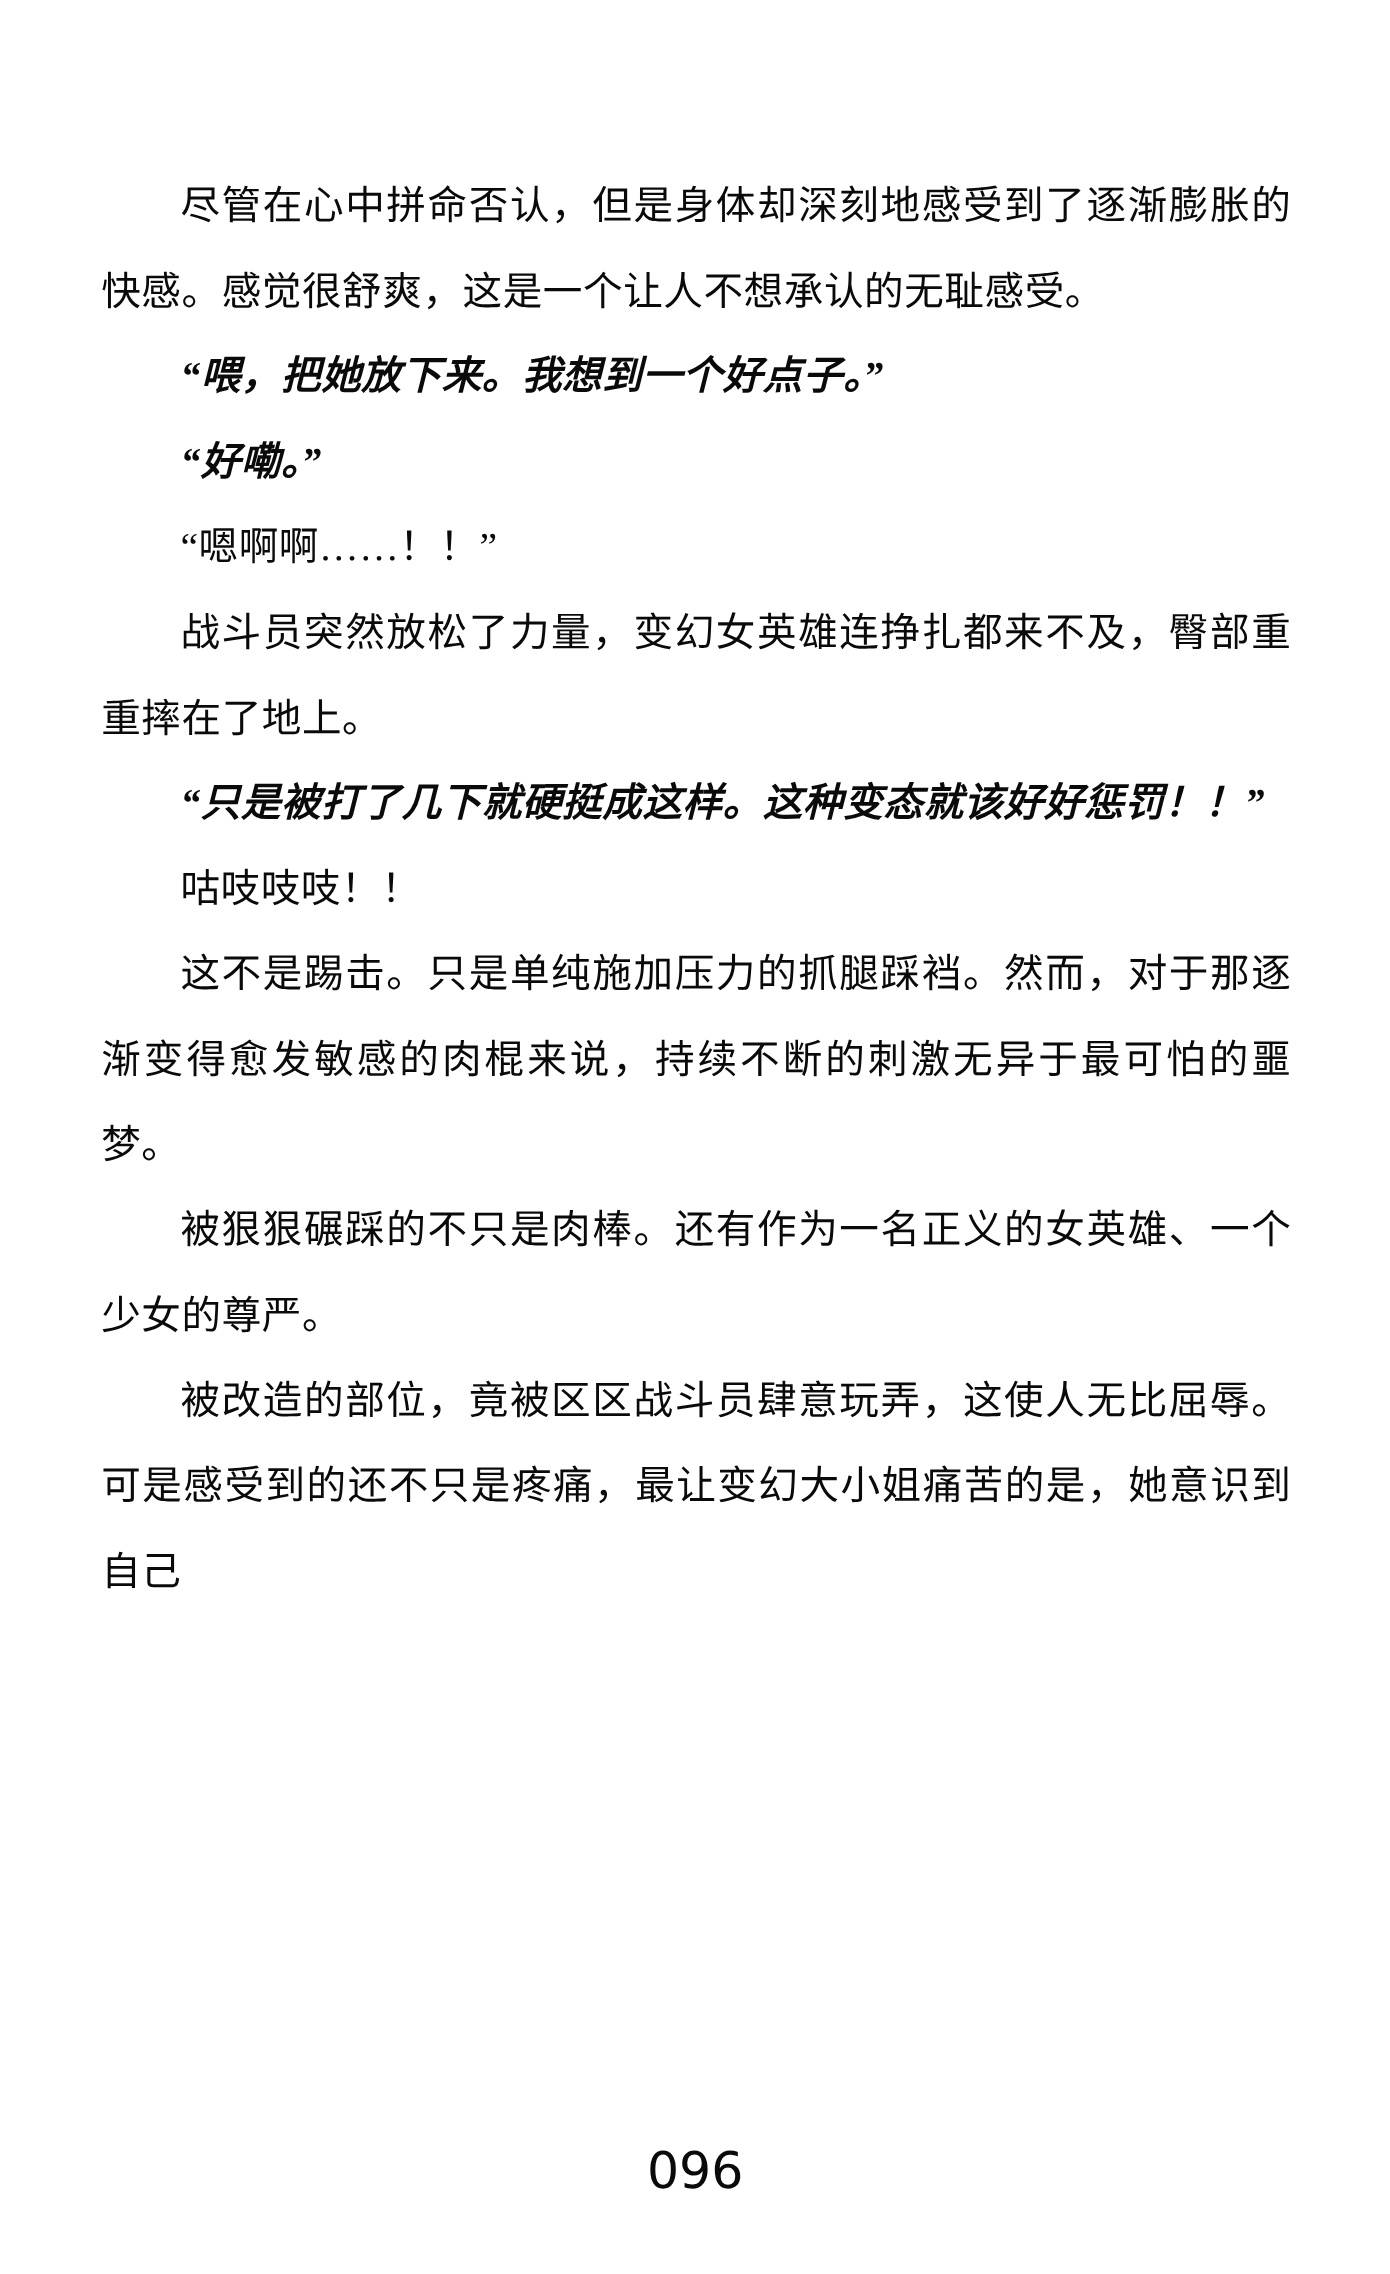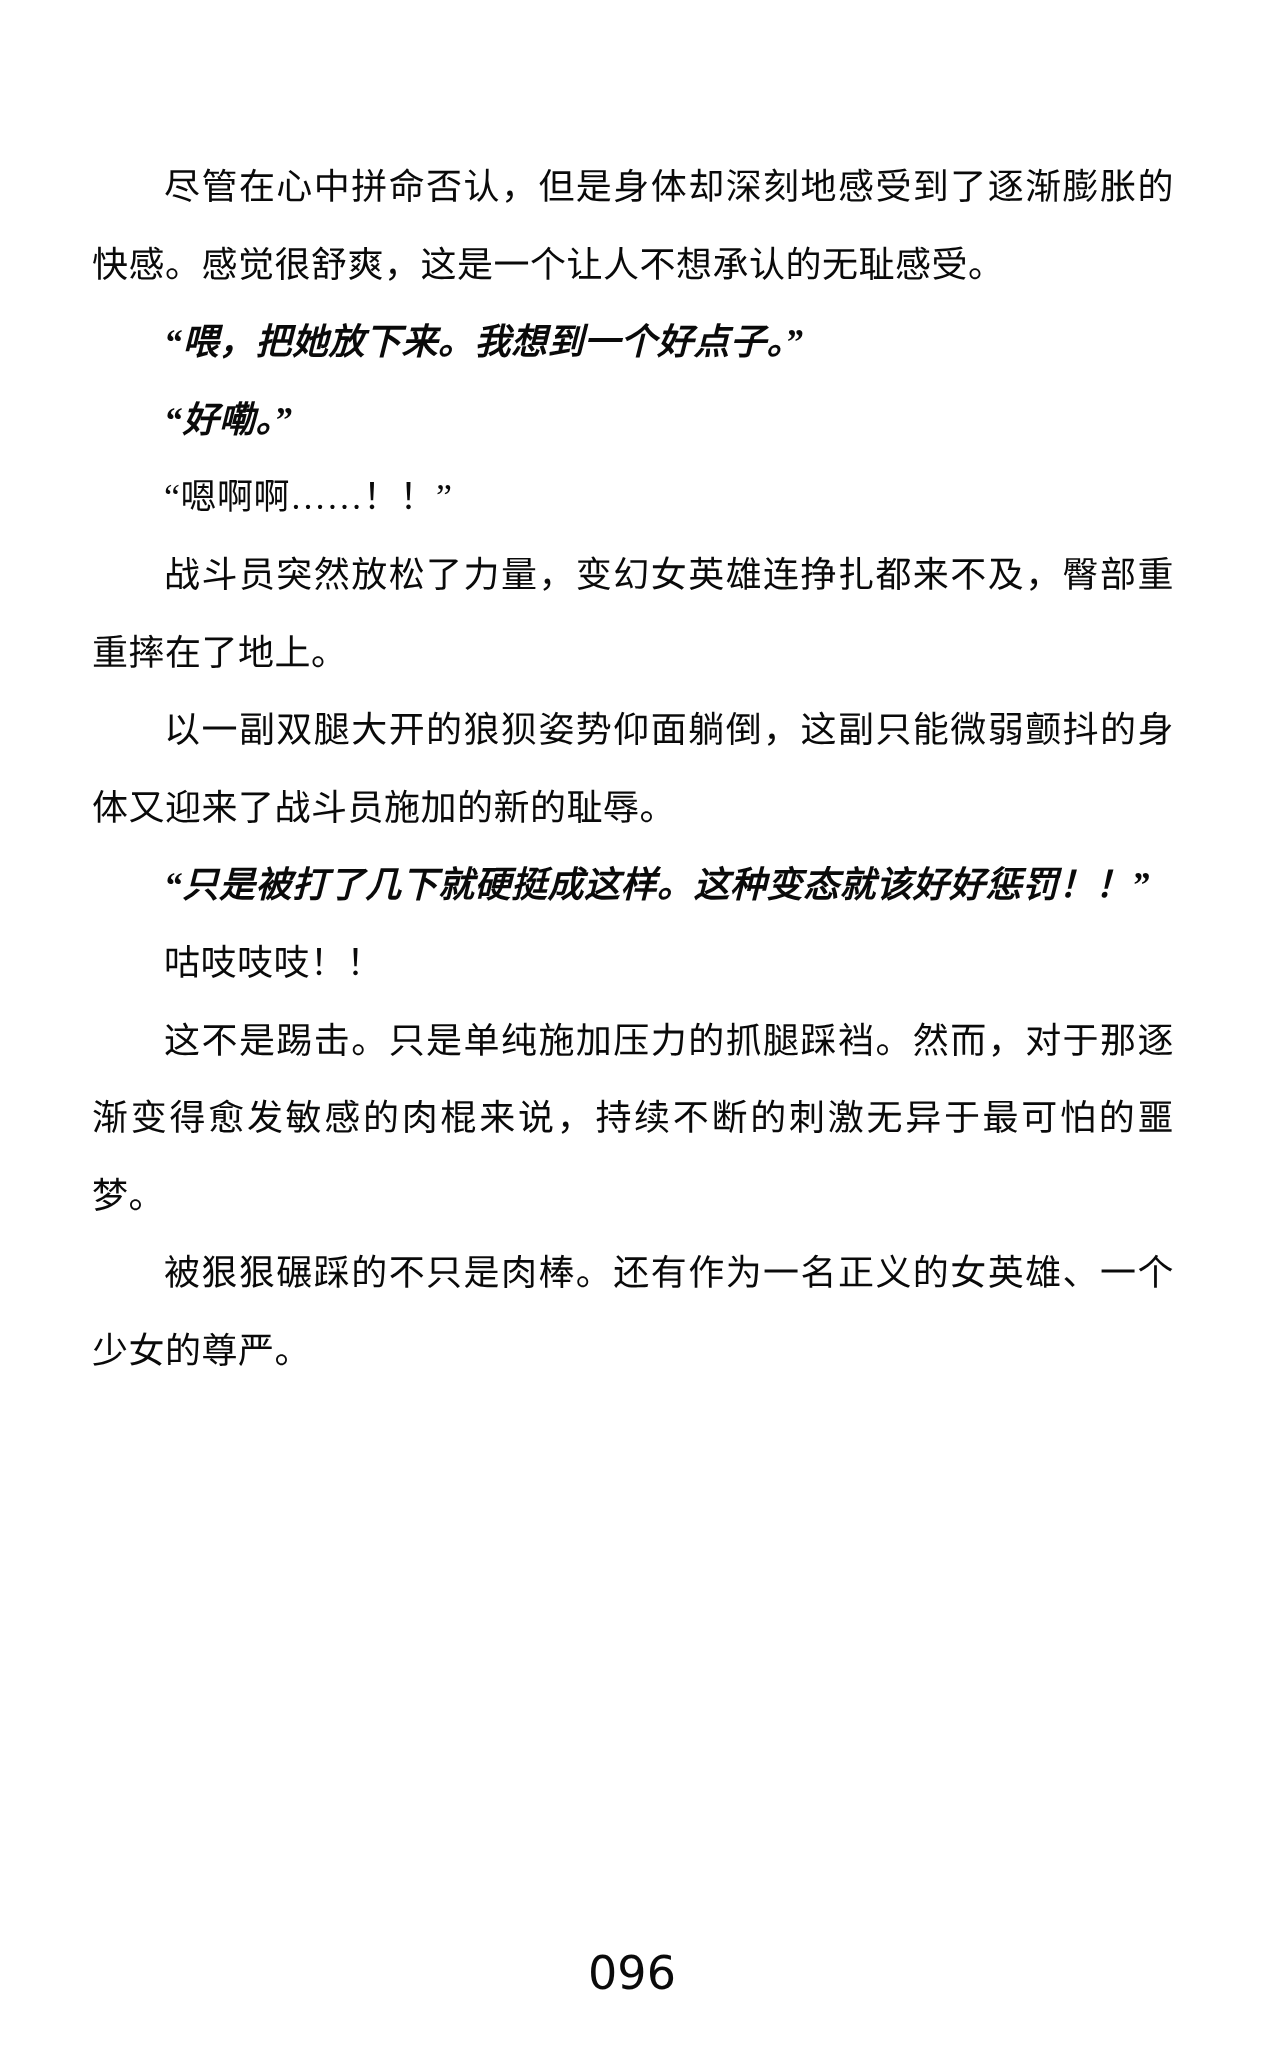--- a/index.html
+++ b/index.html
@@ -52,22 +52,22 @@
 <body>
 
 <div class="page">
 
   <div class="text-block">
     <p class="para">尽管在心中拼命否认，但是身体却深刻地感受到了逐渐膨胀的快感。感觉很舒爽，这是一个让人不想承认的无耻感受。</p>
     <p class="para em">“喂，把她放下来。我想到一个好点子。”</p>
     <p class="para em">“好嘞。”</p>
     <p class="para">“嗯啊啊……！！”</p>
     <p class="para">战斗员突然放松了力量，变幻女英雄连挣扎都来不及，臀部重重摔在了地上。</p>
-    <p class="para">以一副双腿大开的狼狈姿势仰面躺倒，这副只能微弱颤抖的身体又迎来了战斗员施加的新的耻辱。</p>
     <p class="para em">“只是被打了几下就硬挺成这样。这种变态就该好好惩罚！！”</p>
     <p class="para">咕吱吱吱！！</p>
     <p class="para">这不是踢击。只是单纯施加压力的抓腿踩裆。然而，对于那逐渐变得愈发敏感的肉棍来说，持续不断的刺激无异于最可怕的噩梦。</p>
     <p class="para">被狠狠碾踩的不只是肉棒。还有作为一名正义的女英雄、一个少女的尊严。</p>
+    <p class="para">被改造的部位，竟被区区战斗员肆意玩弄，这使人无比屈辱。可是感受到的还不只是疼痛，最让变幻大小姐痛苦的是，她意识到自己</p>
   </div>
 
   <div class="footer">096</div>
 
 </div>
 
 </body></html>

